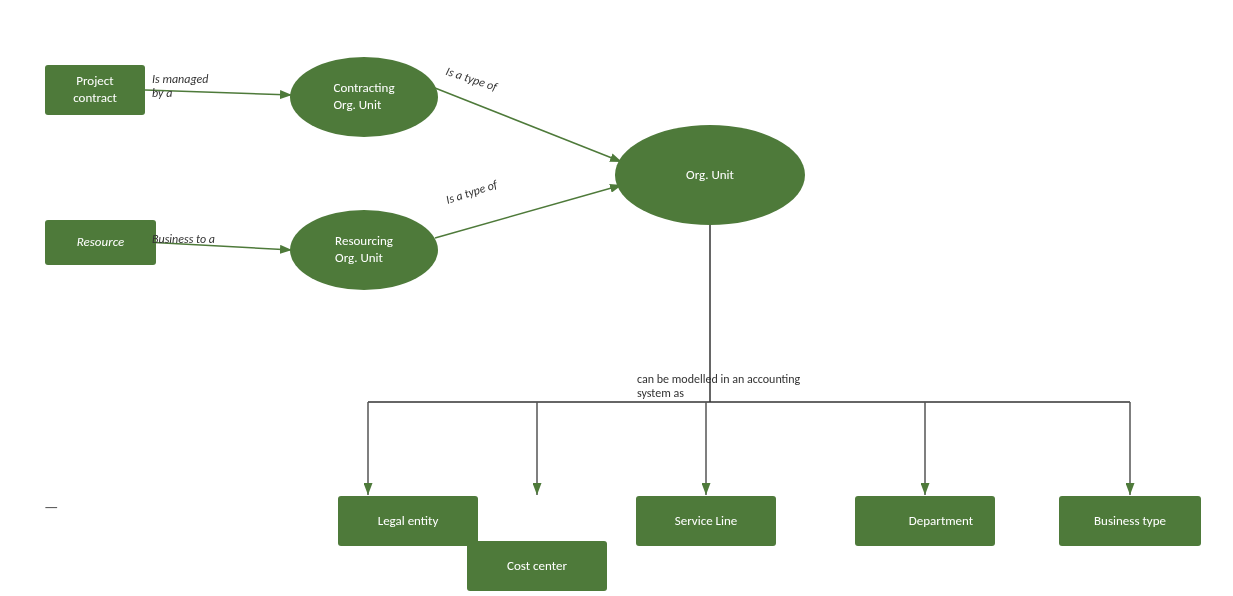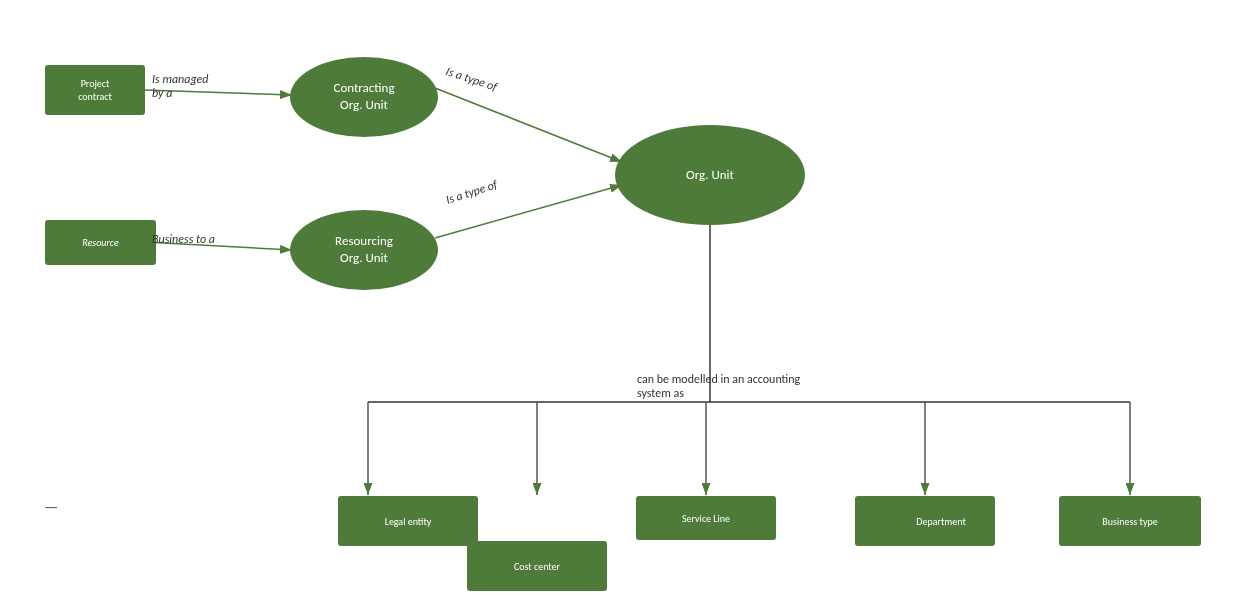--- a/index.html
+++ b/index.html
@@ -18,34 +18,33 @@
     }
     
     .rect-node {
       position: absolute;
       background: #4e7a3a;
       color: #fff;
       display: flex;
       align-items: center;
       justify-content: center;
       text-align: center;
-      font-size: 10px;
+      font-size: 13px;
       font-weight: 500;
       border-radius: 3px;
       line-height: 1.3;
     }
     
     .ellipse-node {
       position: absolute;
       background: #4e7a3a;
       color: #fff;
       display: flex;
       align-items: center;
       justify-content: center;
-      text-align: center;
       font-size: 13px;
       font-weight: 500;
       border-radius: 50%;
       line-height: 1.3;
     }
     
     .arrow-label {
       position: absolute;
       font-size: 12px;
       color: #333;
@@ -132,21 +131,21 @@
   </div>
 
   <div class="rect-node" style="left:298px;top:496px;width:140px;height:50px;margin-left:40px;">
     <span>Legal entity</span>
   </div>
 
   <div class="rect-node" style="left:467px;top:496px;width:140px;height:50px;margin-top:45px;">
     <span>Cost center</span>
   </div>
 
-  <div class="rect-node" style="left:636px;top:496px;width:140px;height:44px;">
+  <div class="rect-node" style="left:636px;top:496px;width:140px;height:50px;">
     <span>Service Line</span>
   </div>
 
   <div class="rect-node" style="left:855px;top:496px;width:140px;height:50px;padding-left:32px;">
     <span>Department</span>
   </div>
 
   <div class="rect-node" style="left:1059px;top:496px;width:142px;height:50px;">
     <span>Business type</span>
   </div>

